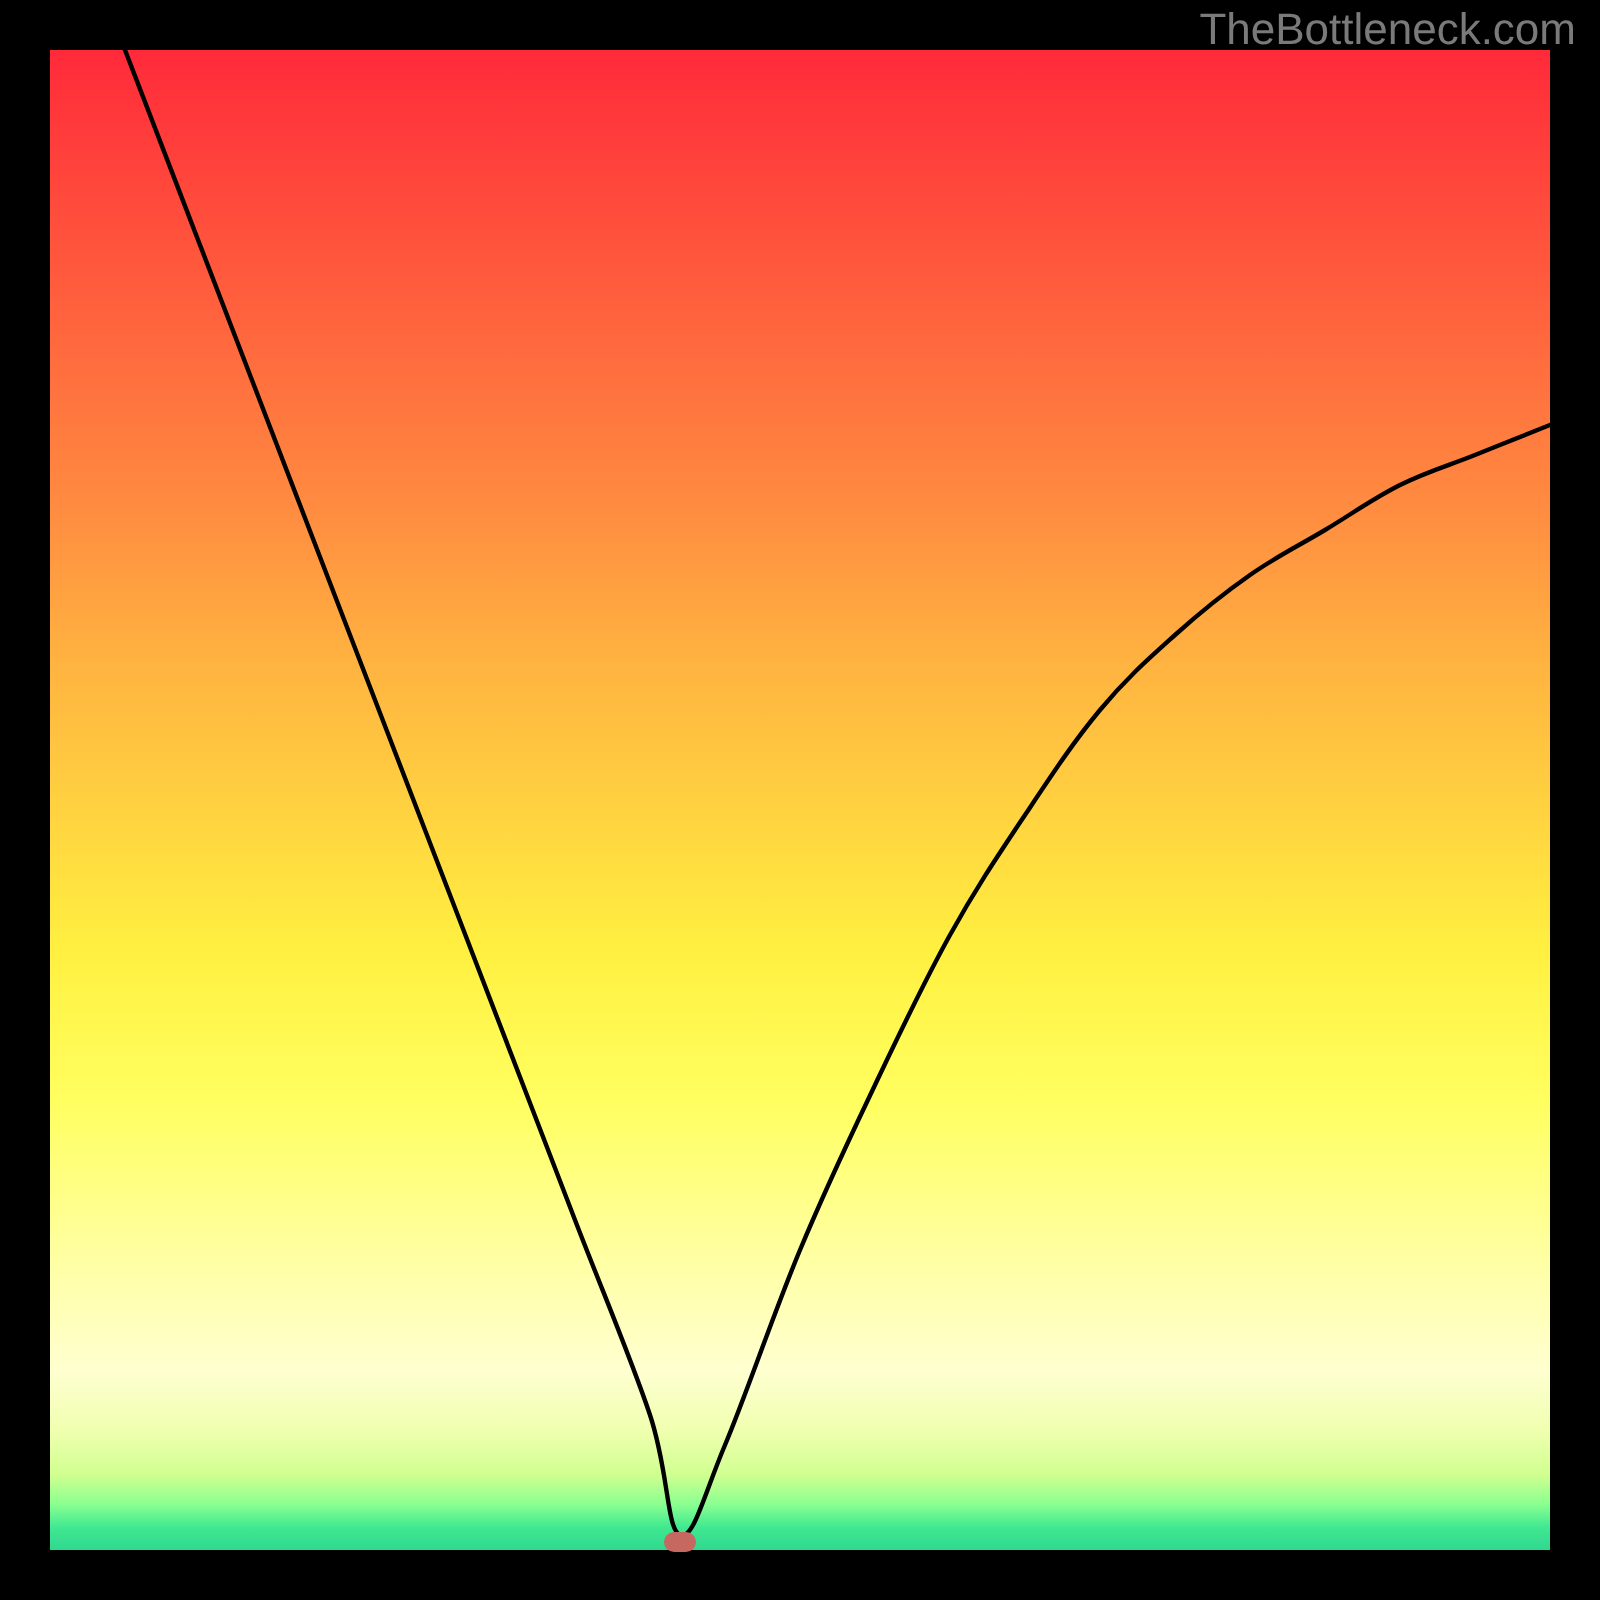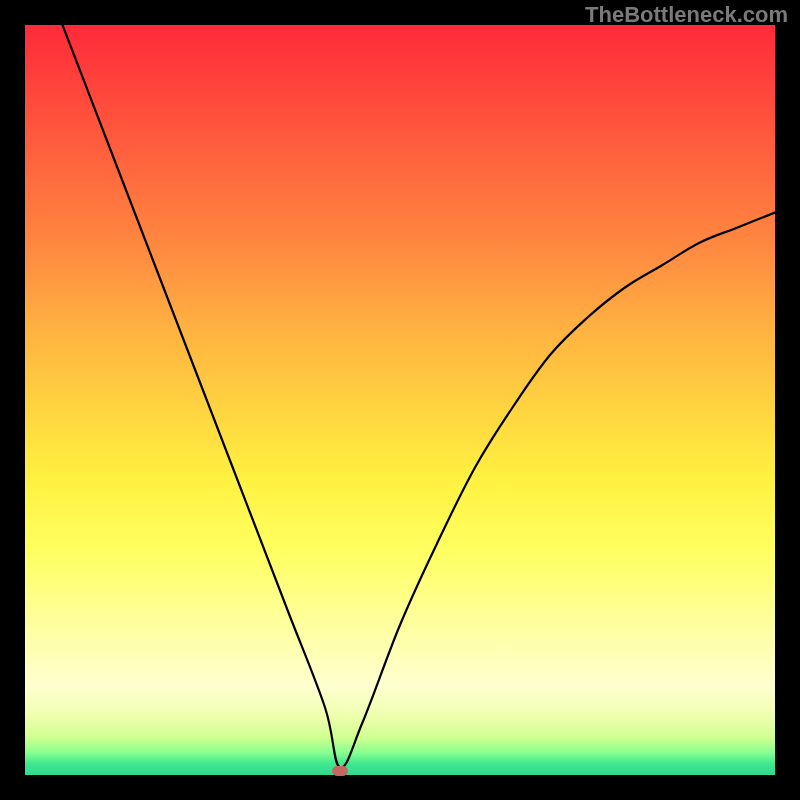--- a/index.html
+++ b/index.html
@@ -35,21 +35,21 @@
       #40e890 98.5%,
       #30d890 100%
     );
   }
   .attribution {
     position: absolute;
     top: 2px;
     right: 12px;
     color: #7a7a7a;
     font-size: 22px;
-    font-weight: 700;
+    font-weight: 400;
     z-index: 5;
   }
   svg.curve {
     position: absolute;
     top: 0;
     left: 0;
     width: 750px;
     height: 750px;
     z-index: 2;
   }

